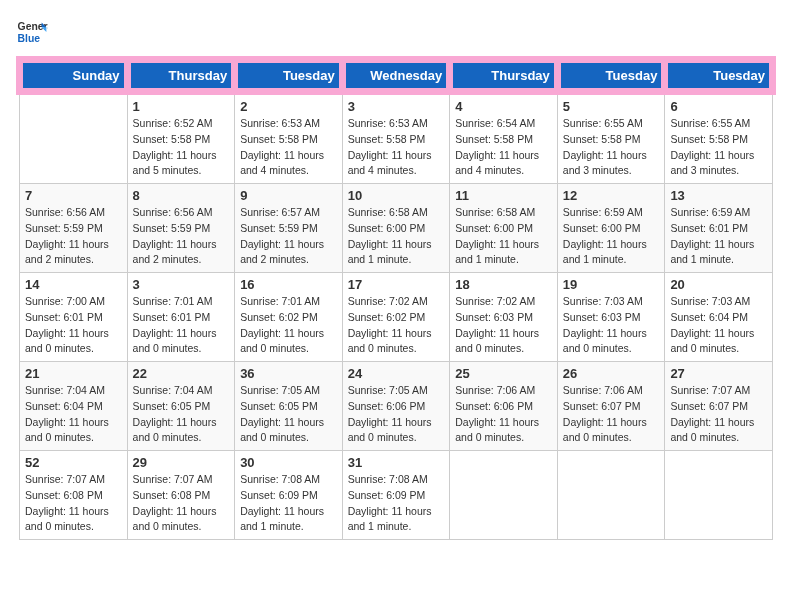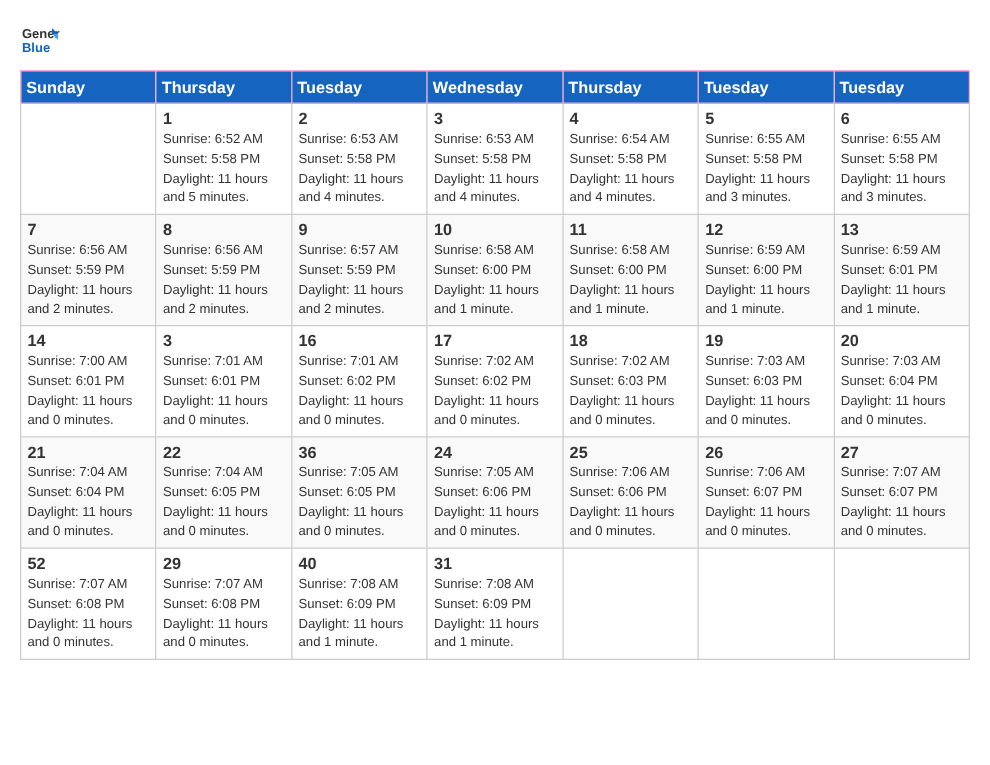--- a/index.html
+++ b/index.html
@@ -40,24 +40,24 @@
     }
     .calendar {
       width: 100%;
       border-collapse: collapse;
       font-size: 11px;
     }
     .calendar thead tr th {
       background-color: #1565c0;
       color: #fff;
       padding: 5px 4px;
-      text-align: left;
+      text-align: right;
       font-size: 13px;
       font-weight: 600;
-      border: 1px solid #f9a8d4;
+      border: 7px solid #f9a8d4;
     }
     .calendar tbody tr td {
       border: 1px solid #ccc;
       vertical-align: top;
       padding: 4px 5px;
       width: calc(100% / 7);
       min-height: 70px;
       font-size: 11px;
       color: #333;
       background: #fff;
@@ -231,21 +231,21 @@
       <tr>
         <td>
           <span class="day-number">52</span>
           <div class="day-info">Sunrise: 7:07 AM<br>Sunset: 6:08 PM<br>Daylight: 11 hours<br>and 0 minutes.</div>
         </td>
         <td>
           <span class="day-number">29</span>
           <div class="day-info">Sunrise: 7:07 AM<br>Sunset: 6:08 PM<br>Daylight: 11 hours<br>and 0 minutes.</div>
         </td>
         <td>
-          <span class="day-number">40</span>
+          <span class="day-number">30</span>
           <div class="day-info">Sunrise: 7:08 AM<br>Sunset: 6:09 PM<br>Daylight: 11 hours<br>and 1 minute.</div>
         </td>
         <td>
           <span class="day-number">31</span>
           <div class="day-info">Sunrise: 7:08 AM<br>Sunset: 6:09 PM<br>Daylight: 11 hours<br>and 1 minute.</div>
         </td>
         <td class="empty-cell"></td>
         <td class="empty-cell"></td>
         <td class="empty-cell"></td>
       </tr>

